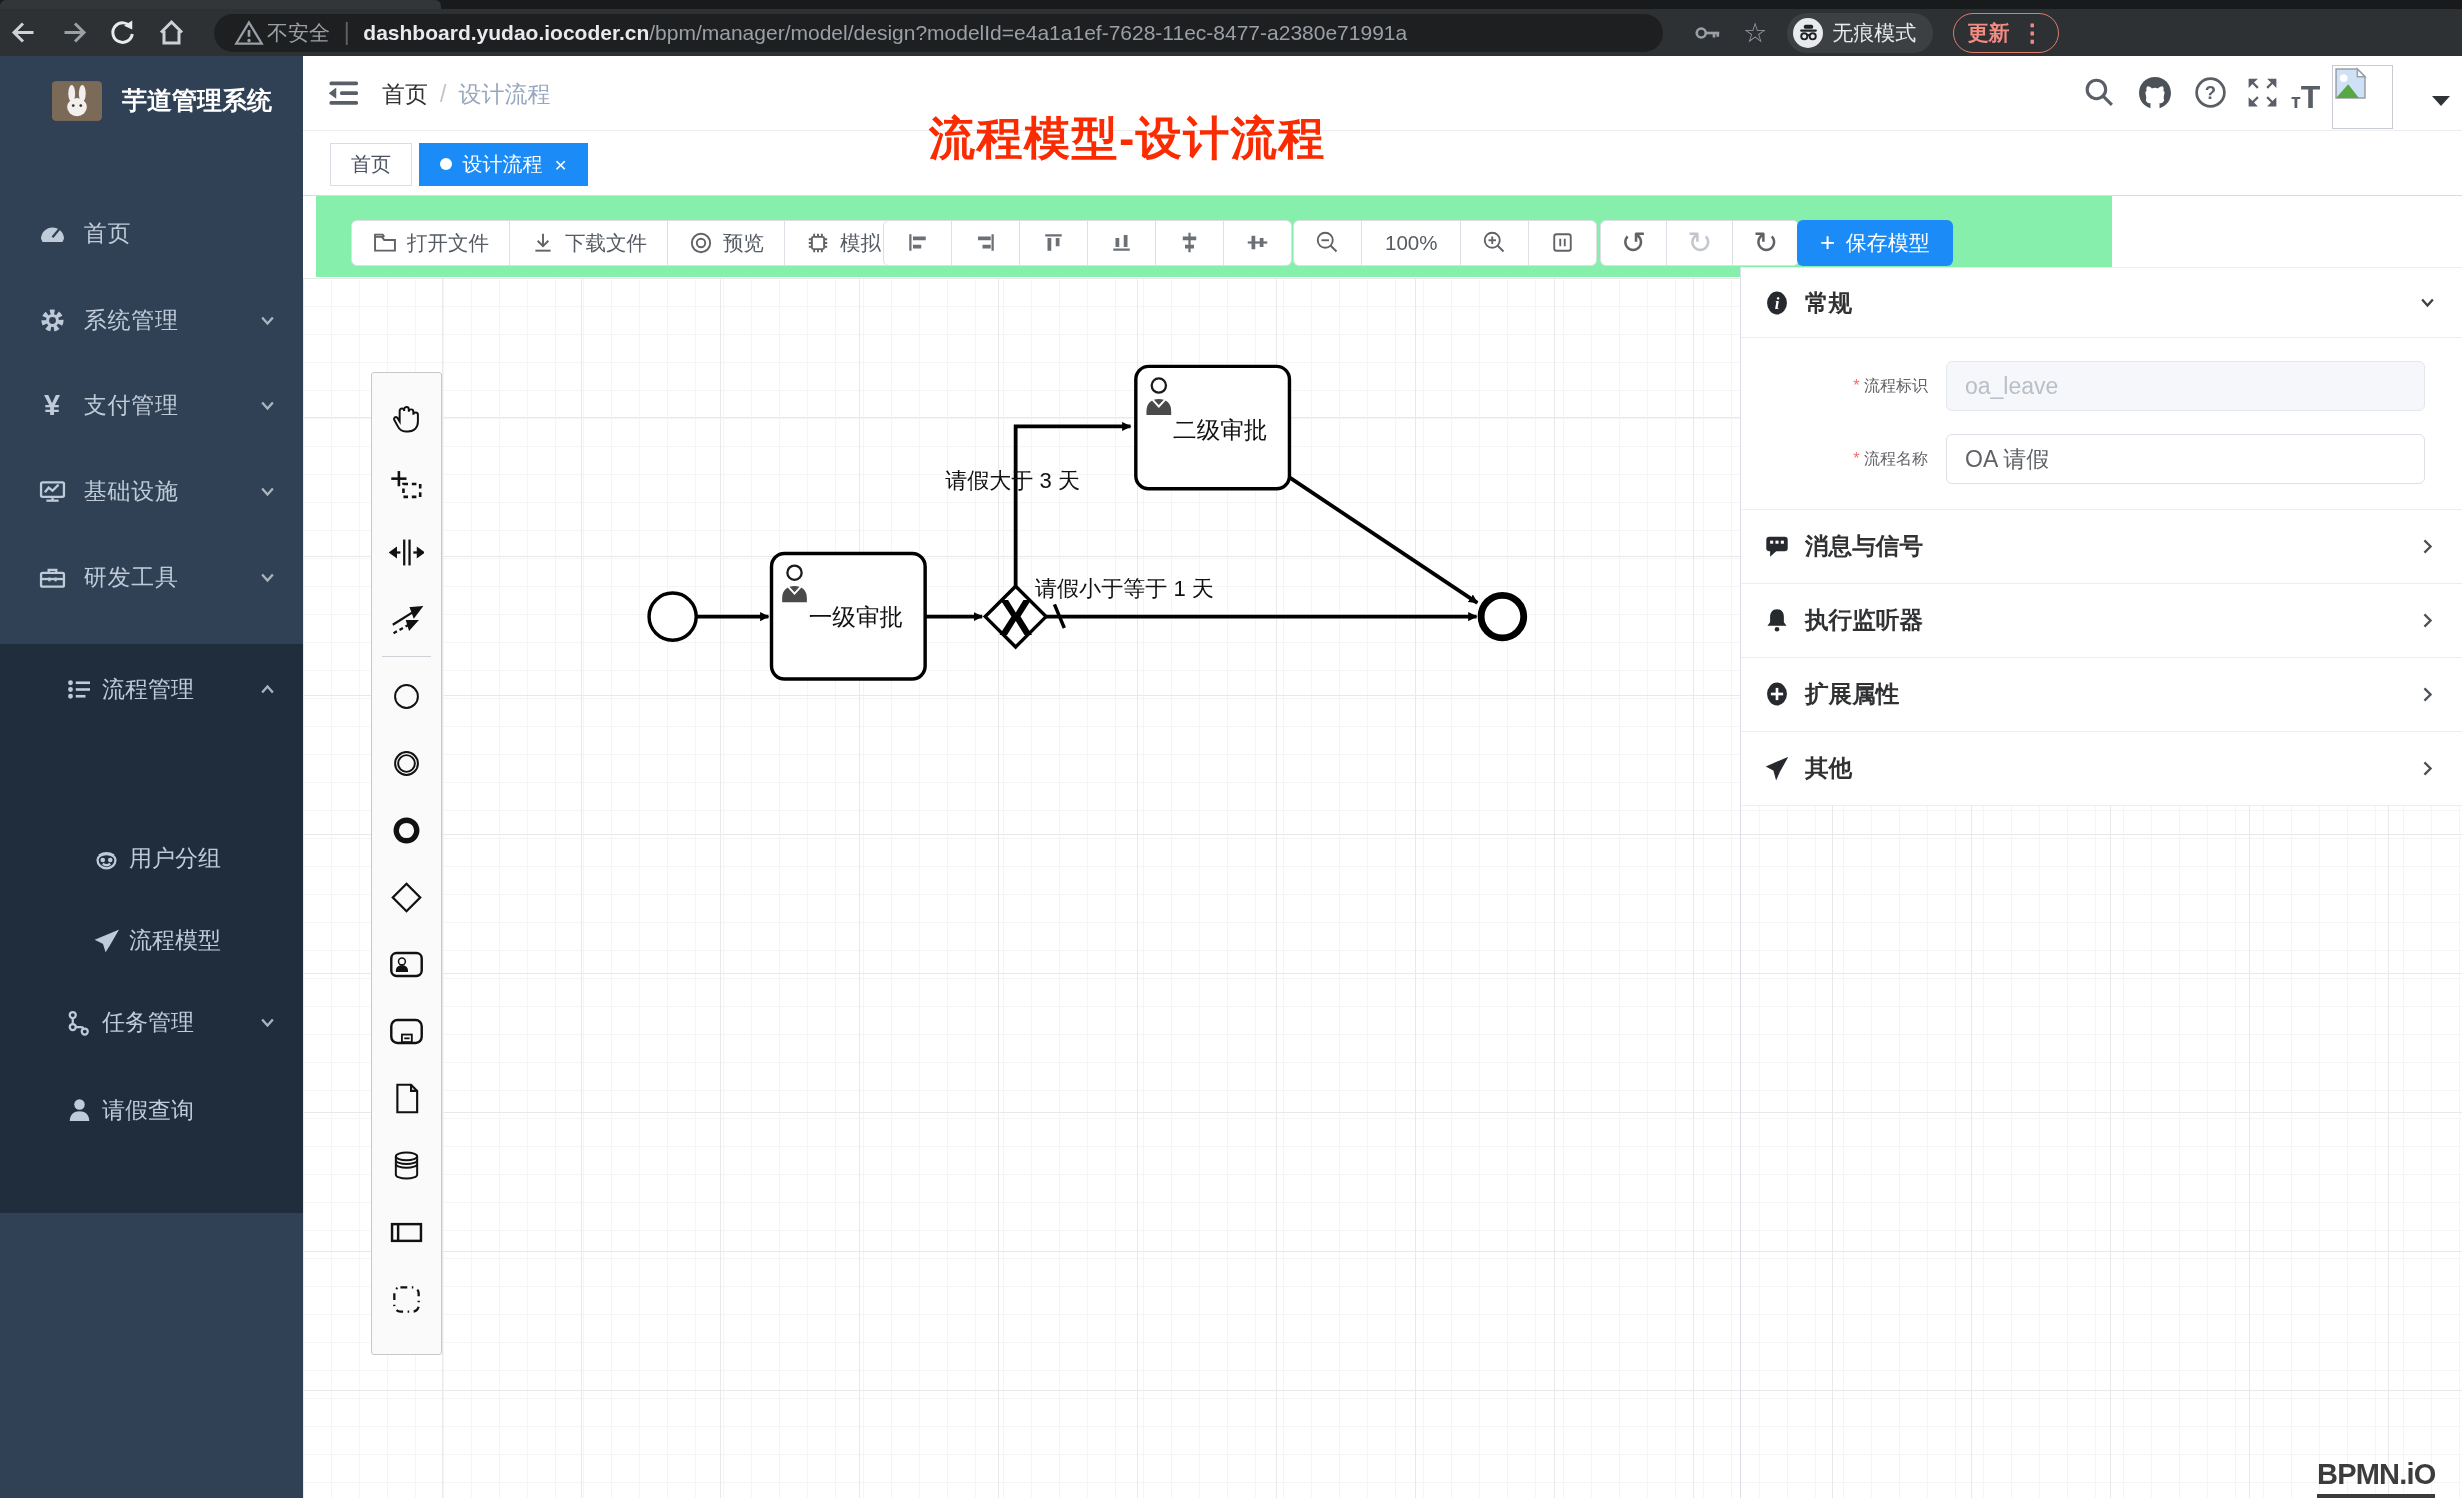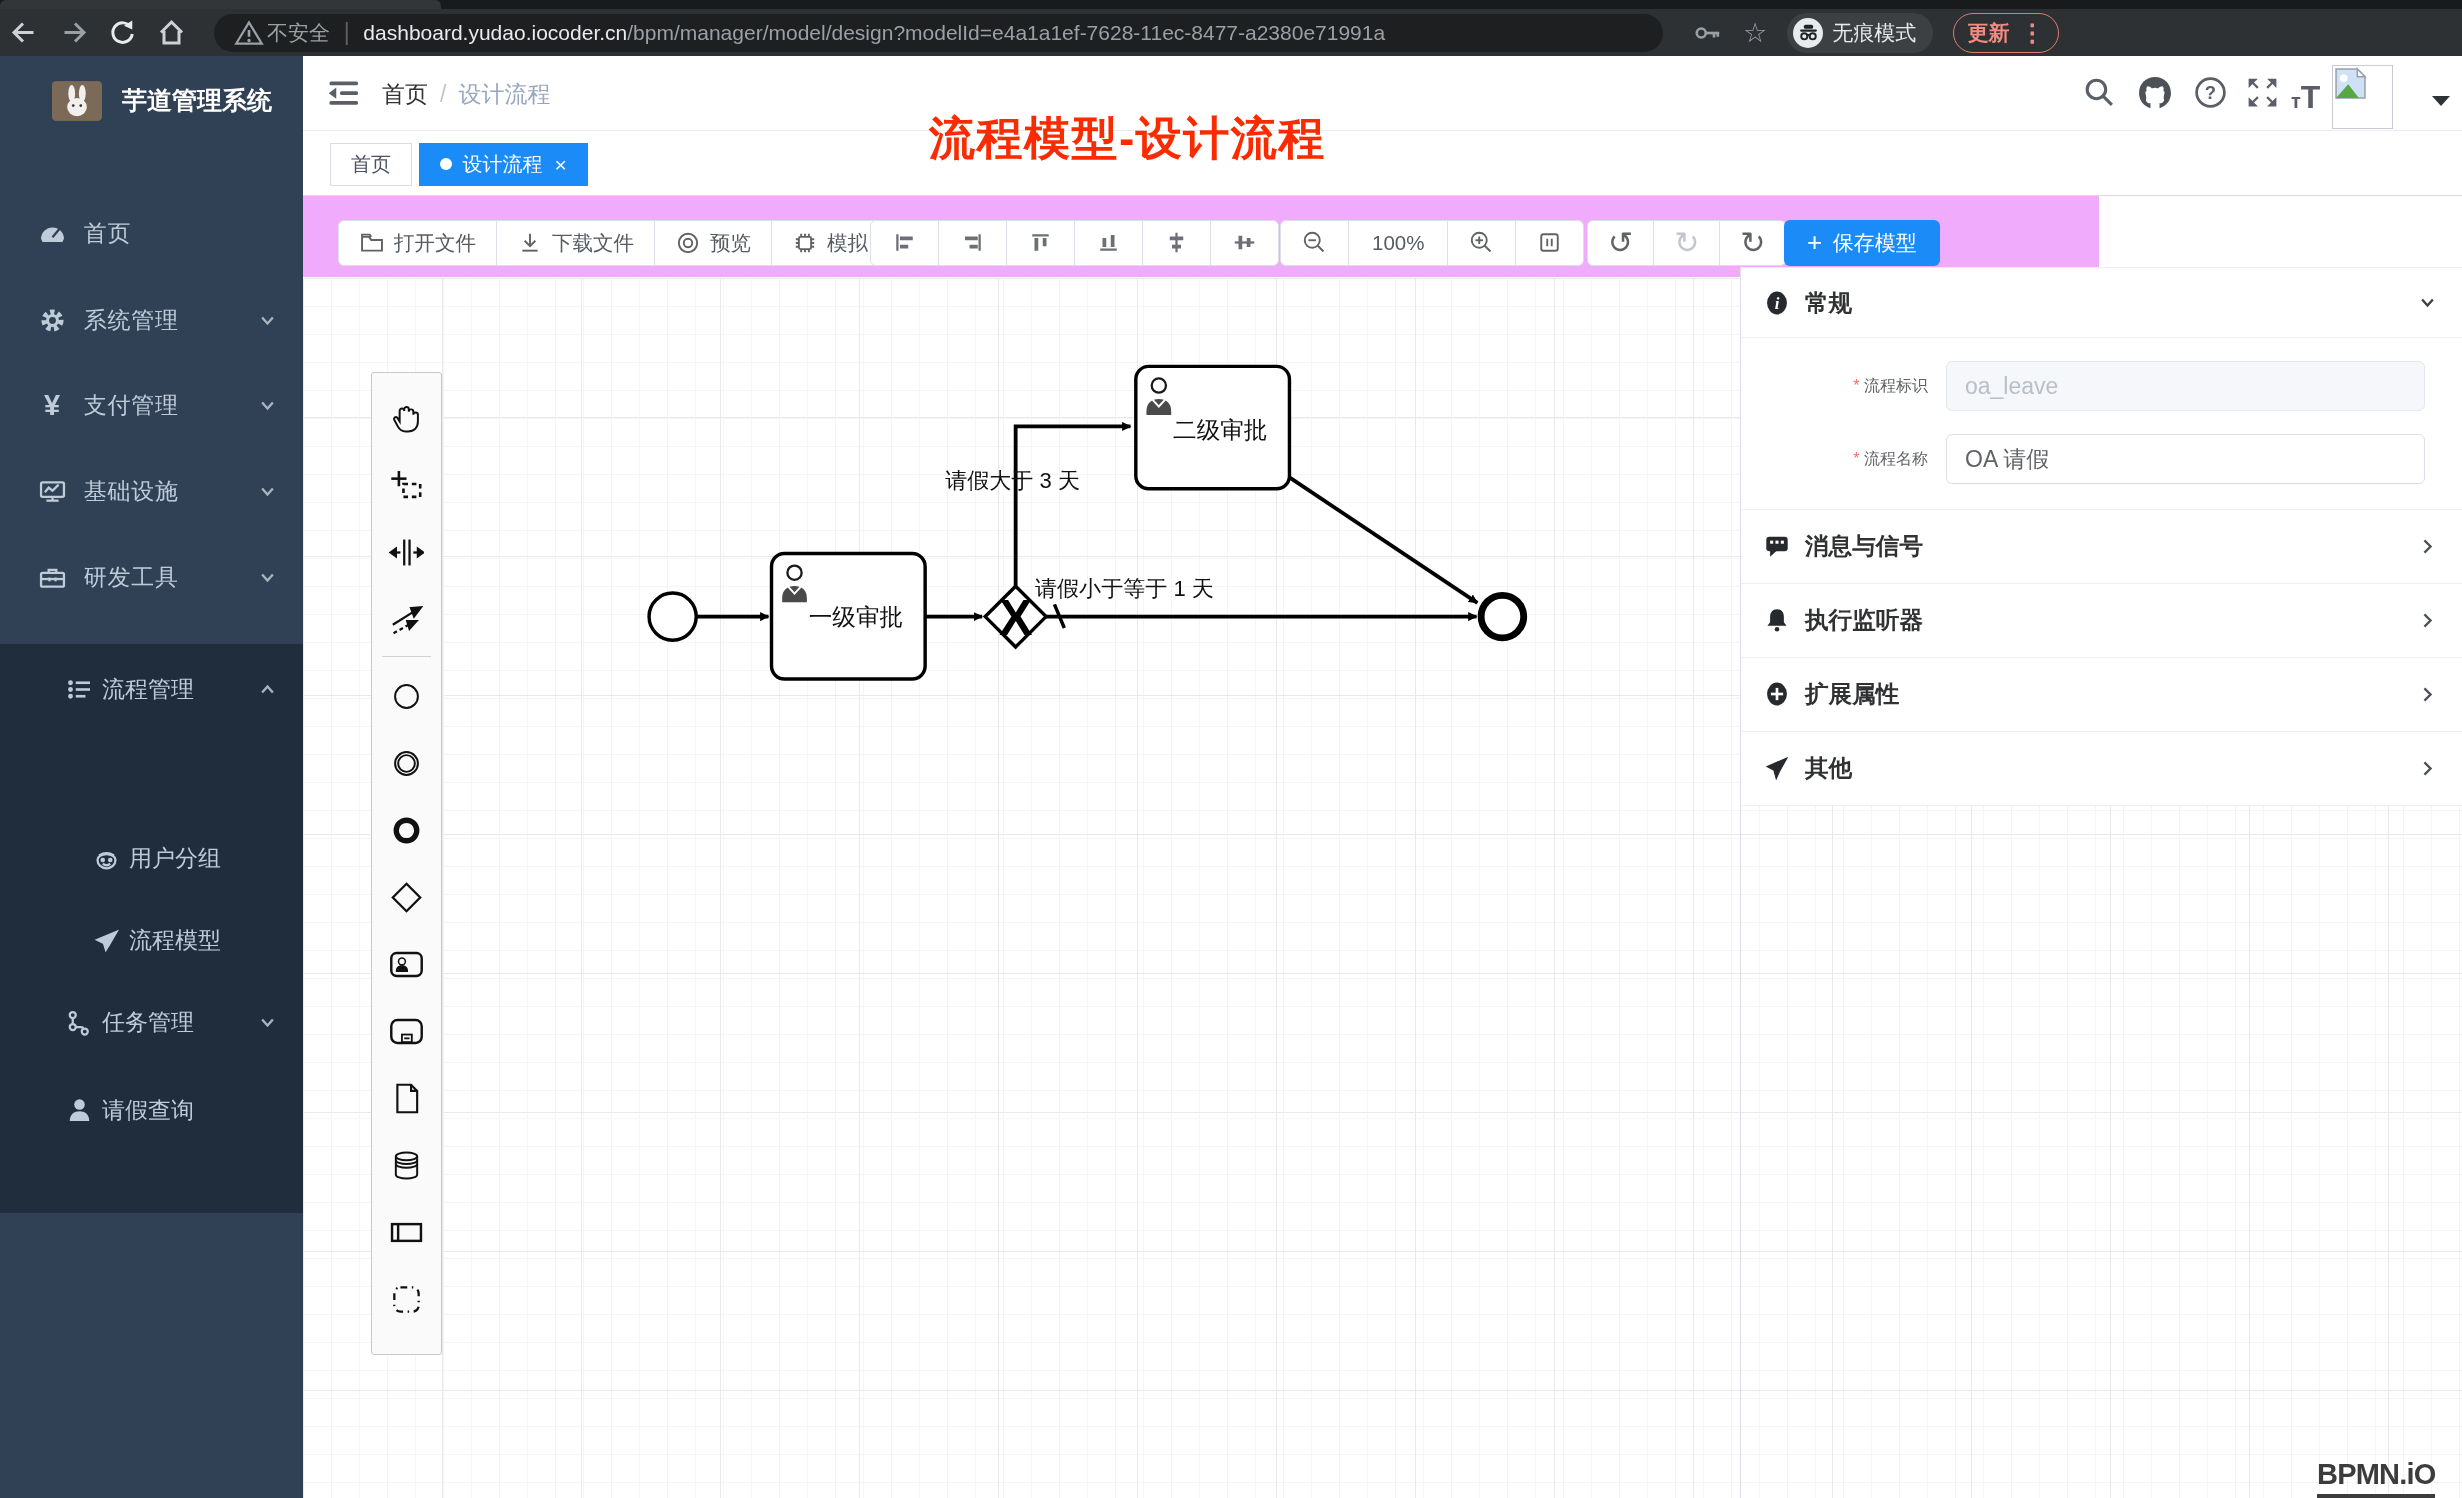--- a/index.html
+++ b/index.html
@@ -7,21 +7,21 @@
   #app{position:relative;width:2462px;height:1498px}
   .abs{position:absolute}
   svg{display:block}
 
   
   .tabstrip{left:0;top:0;width:2462px;height:9px;background:#181a1b}
   .tabstrip .activetab{position:absolute;left:0;top:0;width:441px;height:9px;background:#323639;border-radius:6px 6px 0 0}
   .btoolbar{left:0;top:9px;width:2462px;height:47px;background:#2e3134;display:flex;align-items:center}
   .navbtn{width:49px;height:41px;display:flex;align-items:center;justify-content:center;cursor:pointer}
   .urlpill{height:38px;margin-left:18px;width:1449px;background:#1d1f21;border-radius:20px;display:flex;align-items:center;padding:0 20px;color:#9aa0a6;font-size:21px}
-  .urlhost{color:#e8eaed;font-weight:400}
+  .urlhost{color:#e8eaed;font-weight:700}
   .urlsep{margin:0 13.7px;color:#5f6368;font-size:23px}
   .sectext{margin-left:3px;color:#9aa0a6}
   .urlpath{color:#9aa0a6}
   .b-right{display:flex;align-items:center;margin-left:30px;gap:20px}
   .incog{height:40px;background:#3c4043;border-radius:20px;display:flex;align-items:center;gap:9px;padding:0 16.7px 0 6px;color:#e8eaed;font-size:21px}
   .incircle{width:30px;height:30px;border-radius:50%;background:#e8eaed;display:flex;align-items:center;justify-content:center}
   .updatebtn{height:40px;border:1.5px solid #e07b6e;border-radius:20px;display:flex;align-items:center;gap:10.6px;padding:0 13.7px;color:#f28b82;font-size:21px;font-weight:700}
   .stargl{color:#9aa0a6;font-size:27px}
 
   
@@ -55,21 +55,21 @@
   .tabsrow{left:303px;top:132px;width:2160px;height:64px;background:#fff;border-bottom:0.8px solid #d8dce5}
   .tag{position:absolute;top:10.6px;height:43px;display:flex;align-items:center;padding:0 20px;font-size:20px;border:0.8px solid #d8dce5;background:#fff;color:#495060;cursor:pointer}
   .tag.active{background:#1b8bf8;border-color:#1b8bf8;color:#fff}
   .tagdot{width:12px;height:12px;border-radius:50%;background:#fff;margin-right:10.6px}
   .tagclose{margin-left:12px;font-size:21px;line-height:1}
 
   
   .annot{left:929px;top:108px;font-size:46px;font-weight:700;color:#fb2b01;z-index:60;letter-spacing:1.5px;white-space:nowrap}
 
   
-  .toolrow{left:303px;top:196px;width:1796px;height:81px;background:#f0abfc}
+  .toolrow{left:316px;top:196px;width:1796px;height:81px;background:#86efac}
   .bgroup{position:absolute;top:23.6px;height:46px;display:flex;border:1.5px solid #dcdfe6;border-radius:6px;background:#fff}
   .tbtn{display:flex;align-items:center;gap:9px;padding:0 20px;font-size:20.5px;color:#555b63;border-left:1.5px solid #dcdfe6;cursor:pointer;white-space:nowrap}
   .tbtn:first-child{border-left:none}
   .savebtn{position:absolute;top:23.6px;left:1481px;height:46px;background:#1b8bf8;color:#fff;border:none;border-radius:6px;font-size:21px;display:flex;align-items:center;gap:10.6px;padding:0 23px;cursor:pointer;font-family:"Liberation Sans",sans-serif}
   .zlevel{font-size:20.5px;color:#555b63;display:flex;align-items:center;padding:0 23px;border-left:1.5px solid #dcdfe6}
   .glyphbtn{font-size:30px;color:#606266;display:flex;align-items:center;padding:0 20px;border-left:1.5px solid #dcdfe6;cursor:pointer}
   .glyphbtn:first-child{border-left:none}
   .glyphbtn.dim{color:#c3c7cd}
 
   

